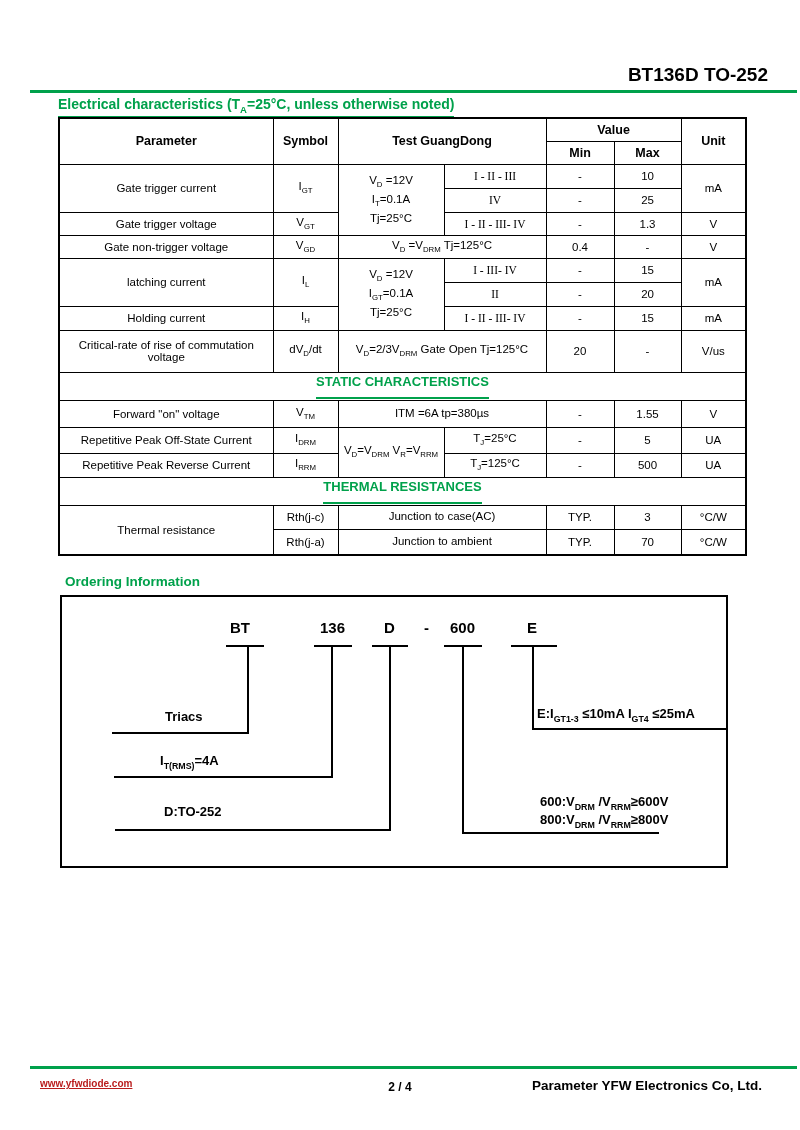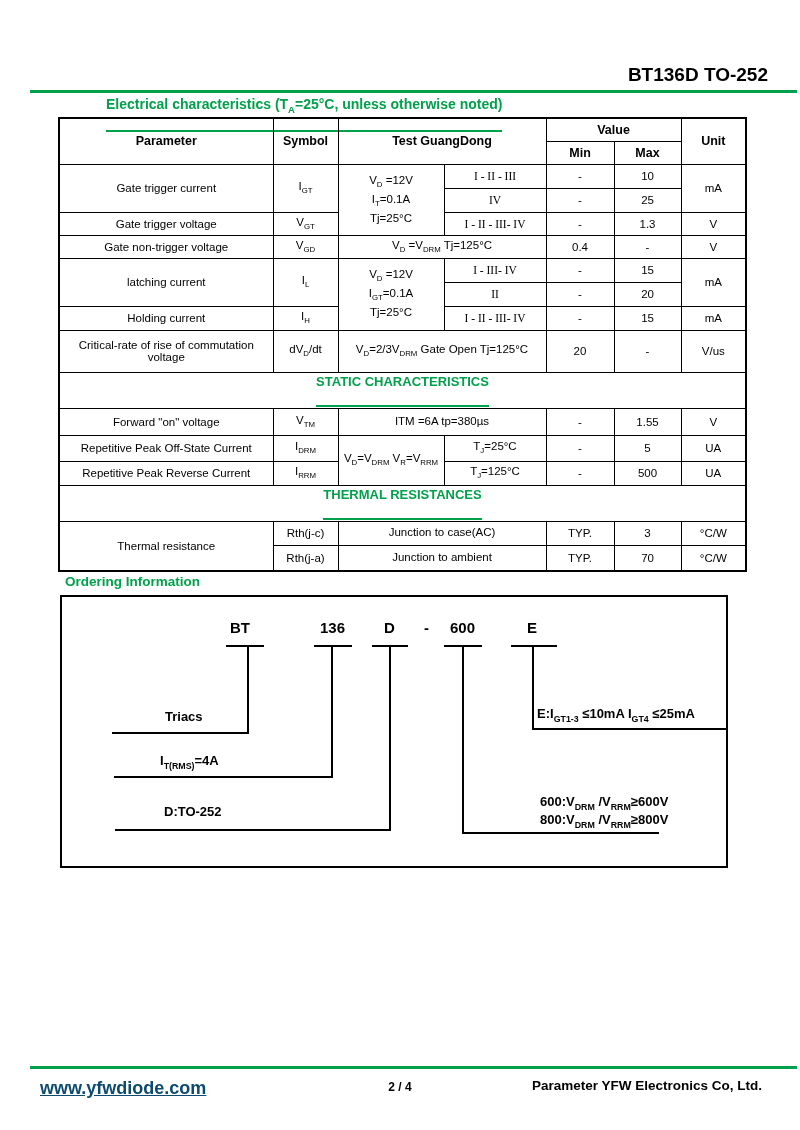--- a/index.html
+++ b/index.html
@@ -16,21 +16,21 @@
   .lg-orange { color:#F08300; }
   .lg-reg { color:#000; font-size:13px; vertical-align:28px; font-weight:bold; letter-spacing:0; }
   .logo-cn { font-size:27px; font-weight:bold; letter-spacing:2px; margin-top:1px; font-family:"Liberation Sans",sans-serif; }
   .doc-title { position:absolute; right:32px; top:64px; font-size:19px; font-weight:bold; }
   .hrule { position:absolute; left:30px; width:767px; height:3px; background:#00A14B; }
   .hrule-top { top:90px; }
   .hrule-bottom { top:1066px; }
 
   
   .ec-heading { position:absolute; left:58px; top:96px; font-size:14px; font-weight:bold; color:#00A14B; }
-  .ec-heading span { display:inline-block; border-bottom:2px solid #00A14B; padding-bottom:15px;margin-left:48px; }
+  .ec-heading span { display:inline-block; border-bottom:2px solid #00A14B; padding-bottom:1px; }
   sub { font-size:0.68em; }
 
   
   table.ec { position:absolute; left:58px; top:117px; width:687px;
     border-collapse:collapse; table-layout:fixed; border:2px solid #000; }
   table.ec td, table.ec th { border:1px solid #000; font-size:11.5px; text-align:center;
     vertical-align:middle; padding:1px 3px; font-weight:normal; }
   table.ec th { font-size:12.5px; font-weight:bold; }
   td.param { text-align:left; padding-left:5px; }
   td.sym { font-weight:bold; font-size:12px; }
@@ -38,35 +38,35 @@
   td.quad { font-family:"Liberation Serif", serif; font-size:12.5px; }
   td.val { font-size:12px; }
   td.unit { font-weight:bold; font-size:12px; }
   tr.h23 > td, tr.h23 > th { height:23px; }
   tr.h24 > td { height:24px; }
   tr.h26 > td { height:26px; }
   tr.h27 > td { height:27px; }
   tr.h42 > td { height:42px; }
   td.sect { text-align:left; border-left:2px solid #000; border-right:2px solid #000; padding:3px 0 3px 3px; }
   td.sect span { display:inline-block; color:#00A14B; font-weight:bold; font-size:13px;
-    border-bottom:2px solid #00A14B; padding-bottom:16px; }
+    border-bottom:2px solid #00A14B; padding-bottom:8px; }
 
   
   .ord-heading { position:absolute; left:65px; top:574px; font-size:13.5px; font-weight:bold; color:#00A14B; }
   .ord-box { position:absolute; left:60px; top:595px; width:668px; height:273px; border:2px solid #000; }
   .ord-box .abs { position:absolute; }
   .pn { font-size:15px; font-weight:bold; top:22px; }
   .tbar { height:2px; background:#000; top:48px; }
   .vline { width:2px; background:#000; top:48px; }
   .lline { height:2px; background:#000; }
   .olabel { font-size:13px; font-weight:bold; white-space:nowrap; }
 
   
-  .footer-site { position:absolute; left:40px; top:1078px; font-size:18px; font-weight:bold;
-    color:#0c4a6e; text-decoration:underline; cursor:pointer;text-align:center; }
+  .footer-site { position:absolute; left:40px; top:1078px; font-size:10px; font-weight:bold;
+    color:#b91c1c; text-decoration:underline; cursor:pointer;text-align:center; }
   .footer-page { position:absolute; left:350px; top:1080px; width:100px; text-align:center; font-size:12px; font-weight:bold; }
   .footer-company { position:absolute; right:38px; top:1078px; font-size:13.5px; font-weight:bold; }
 </style>
 </head>
 <body>
 
 <div class="page">
 
   <div class="doc-title">BT136D TO-252</div>
   <div class="hrule hrule-top"></div>

